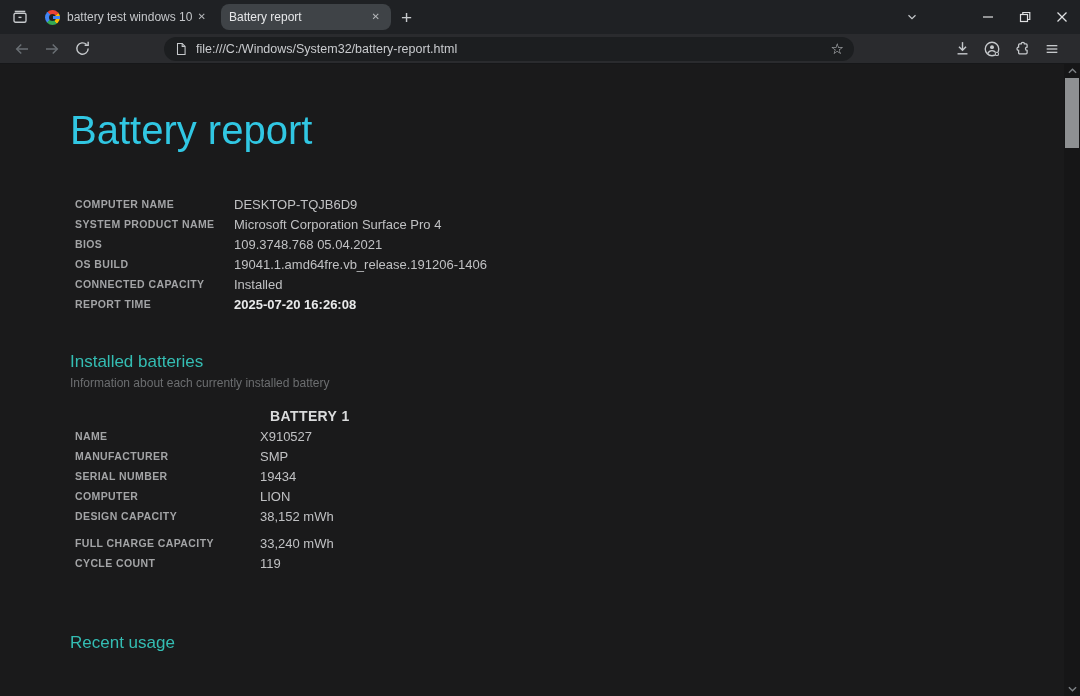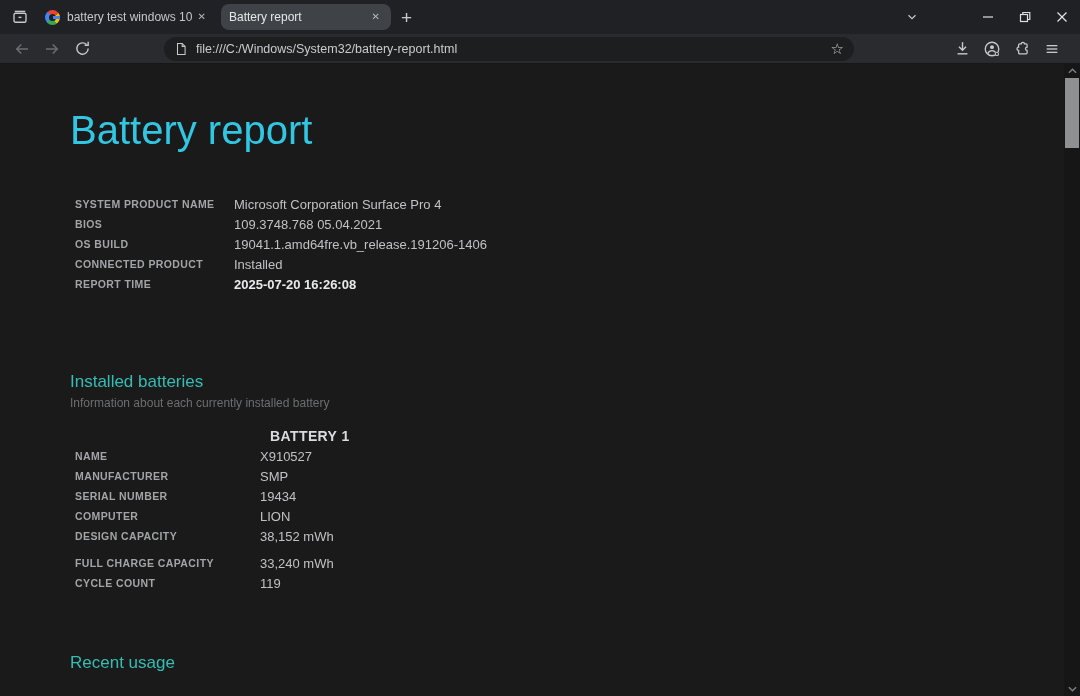--- a/index.html
+++ b/index.html
@@ -53,21 +53,21 @@
              background:#1a1a1b; overflow:hidden; padding-left:70px; }
   .h1 { margin-top:42px; font-size:40px; font-weight:300; color:#31c7e3; line-height:48px;
         letter-spacing:0; }
   .infotable { margin-top:40px; }
   .row { display:flex; height:20px; align-items:center; }
   .row .lbl { width:164px; padding-left:5px; font-size:10.5px; font-weight:bold;
               letter-spacing:.4px; color:#a3a4a6; }
   .row .val { font-size:13px; color:#c0c1c3; }
   .row .val.strong { color:#e9eaeb; font-weight:bold; }
   .h2 { font-size:17px; font-weight:400; color:#34bdb3; }
-  .sec-installed { margin-top:78px; }
+  .sec-installed { margin-top:38px; }
   .subtitle { margin-top:4px; font-size:12px; color:#6c6e70; height:18px; }
   .battable { margin-top:12px; }
   .battable .lbl { width:190px; }
   .bat-header { display:flex; height:20px; align-items:center; }
   .bat-header .colhead { margin-left:195px; padding-left:5px; font-size:14px;
                          font-weight:bold; letter-spacing:.4px; color:#dadbdc; }
   .group-gap { height:7px; }
   .sec-recent { margin-top:60px; }
 
   
@@ -195,33 +195,37 @@
     </button>
   </div>
 </div>
 
 <div class="content">
 
   <div class="h1">Battery report</div>
 
   <div class="infotable">
     <div class="row">
+      <span class="lbl">COMPUTER NAME</span>
+      <span class="val">DESKTOP-TQJB6D9</span>
+    </div>
+    <div class="row">
       <span class="lbl">SYSTEM PRODUCT NAME</span>
       <span class="val">Microsoft Corporation Surface Pro 4</span>
     </div>
     <div class="row">
       <span class="lbl">BIOS</span>
       <span class="val">109.3748.768 05.04.2021</span>
     </div>
     <div class="row">
       <span class="lbl">OS BUILD</span>
       <span class="val">19041.1.amd64fre.vb_release.191206-1406</span>
     </div>
     <div class="row">
-      <span class="lbl">CONNECTED PRODUCT</span>
+      <span class="lbl">CONNECTED CAPACITY</span>
       <span class="val">Installed</span>
     </div>
     <div class="row">
       <span class="lbl">REPORT TIME</span>
       <span class="val strong">2025-07-20  16:26:08</span>
     </div>
   </div>
 
   <div class="sec-installed">
     <div class="h2">Installed batteries</div>

